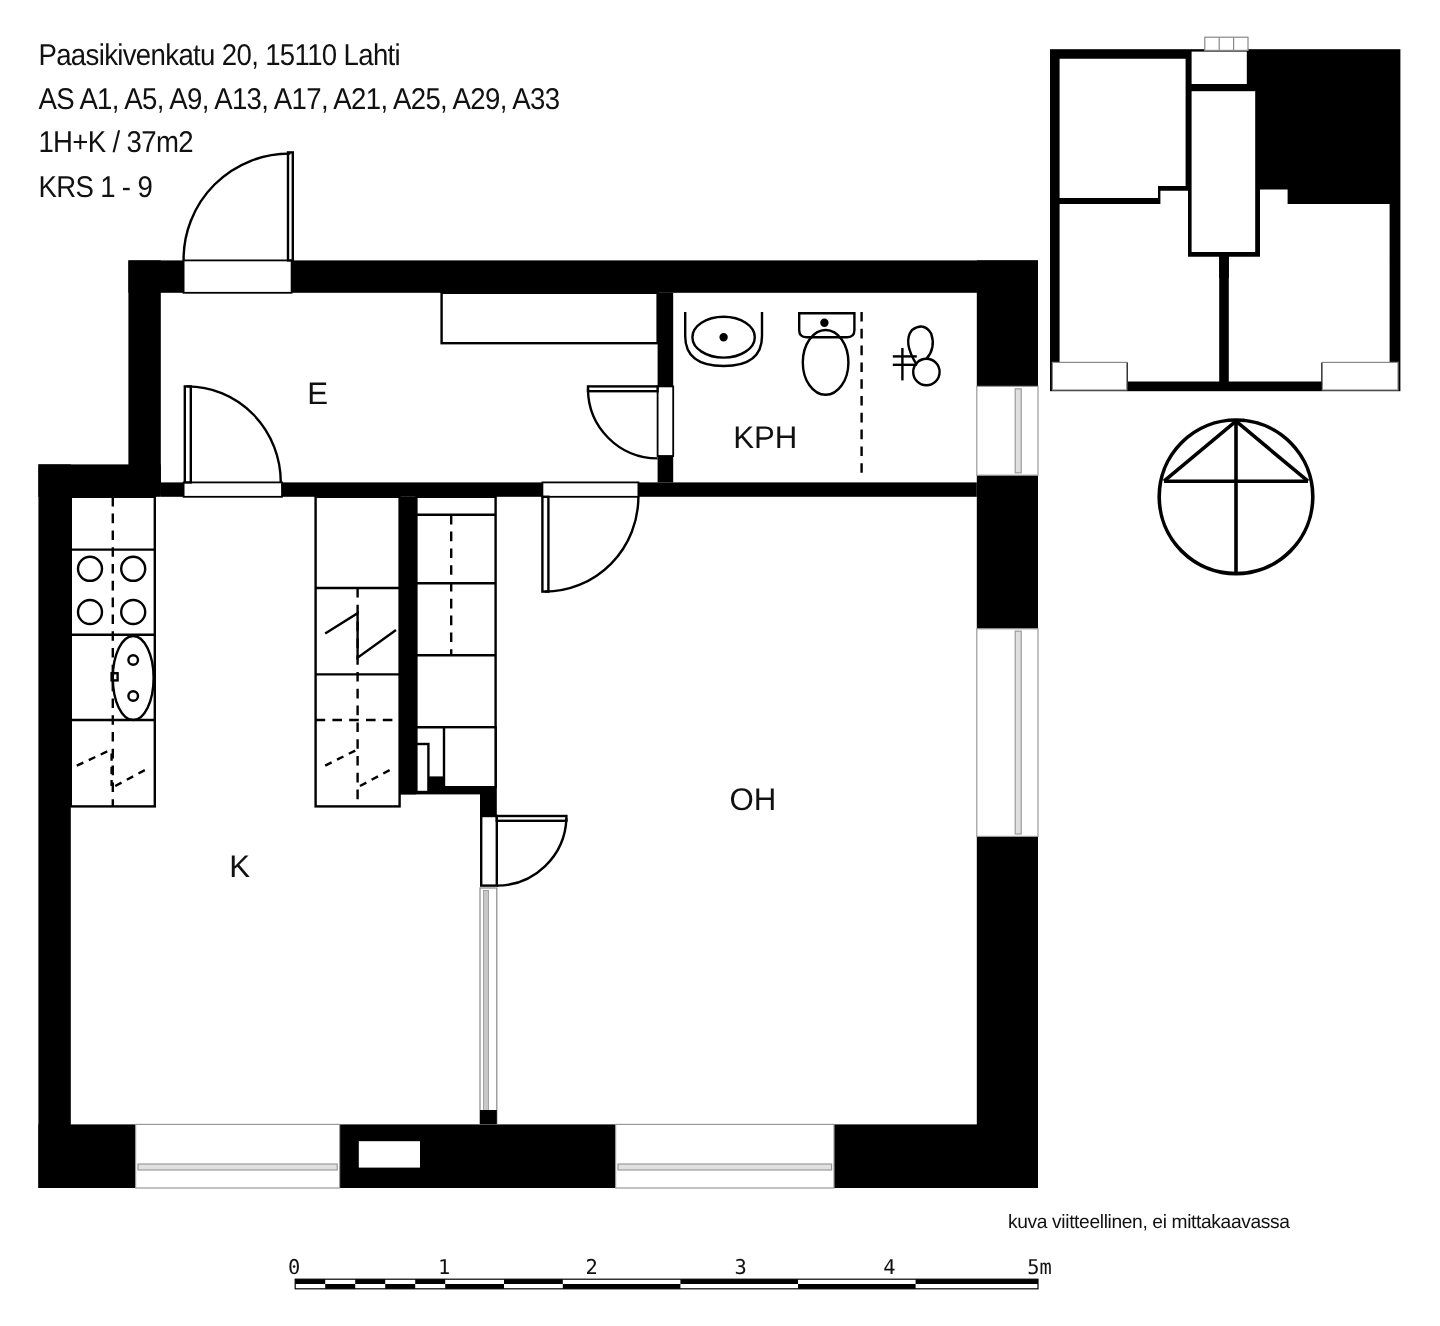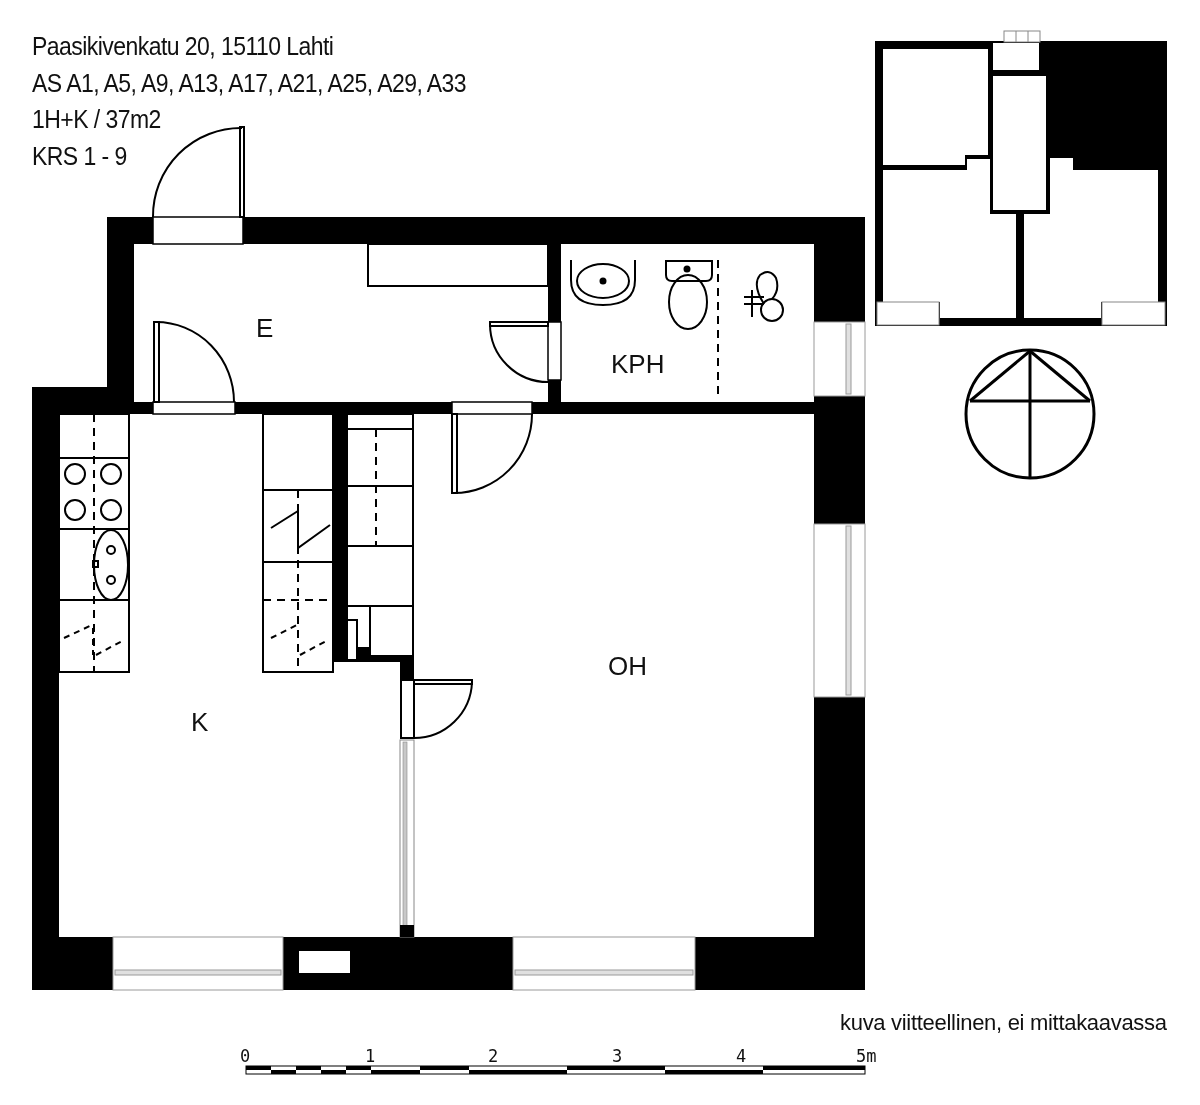--- a/index.html
+++ b/index.html
@@ -1,21 +1,21 @@
 <!DOCTYPE html>
 <html><head>
   <meta charset="utf-8">
   <style>
     html, body { margin: 0; padding: 0; background: #ffffff; }
     body { width: 1200px; height: 1105px; position: relative; overflow: hidden; font-family: "Liberation Sans", sans-serif; }
     .header { position: absolute; left: 32px; top: 28px; color: #111; font-size: 25px; line-height: 36.5px; letter-spacing: -0.6px; transform: scaleX(0.92); transform-origin: left top; }
     .header div { white-space: nowrap; }
     svg.plan { position: absolute; left: 0; top: 0; }
     .room-label { font-family: "Liberation Sans", sans-serif; font-size: 26px; fill: #111; }
-    .note { position: absolute; left: 840px; top: 1010px; font-size: 22px; color: #111; white-space: nowrap; letter-spacing: -0.3px; }
+    .note { position: absolute; left: 840px; top: 1010px; font-size: 16px; color: #111; white-space: nowrap; letter-spacing: -0.3px; }
     .scale-label { font-family: "DejaVu Sans Mono", monospace; font-size: 17px; fill: #111; }
   </style>
 </head>
 <body>
 
 <div class="header">
   <div>Paasikivenkatu 20, 15110 Lahti</div>
   <div>AS A1, A5, A9, A13, A17, A21, A25, A29, A33</div>
   <div>1H+K / 37m2</div>
   <div>KRS 1 - 9</div>

